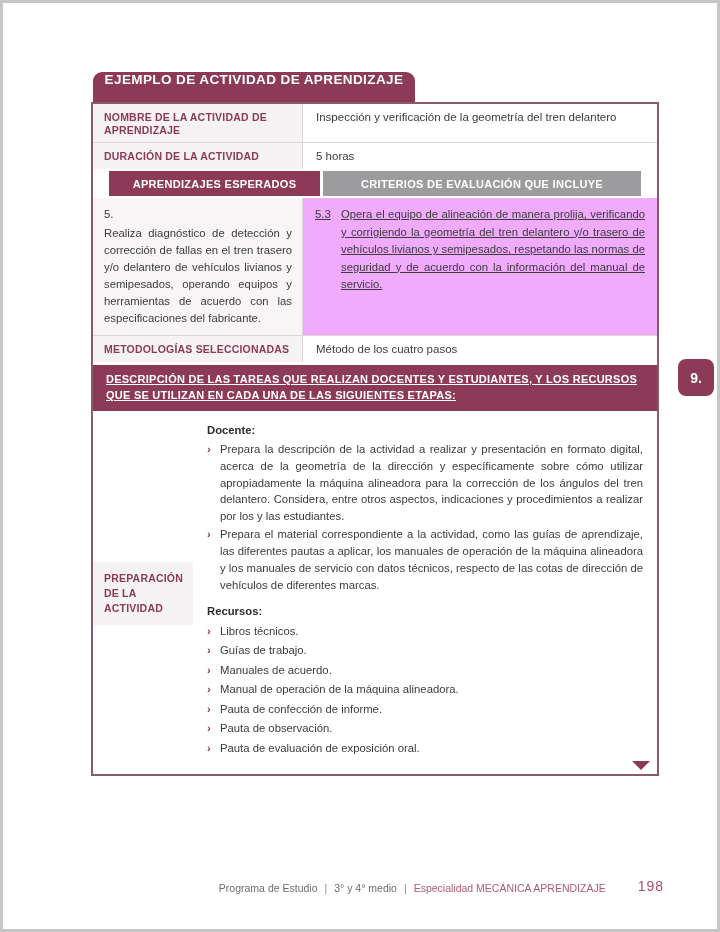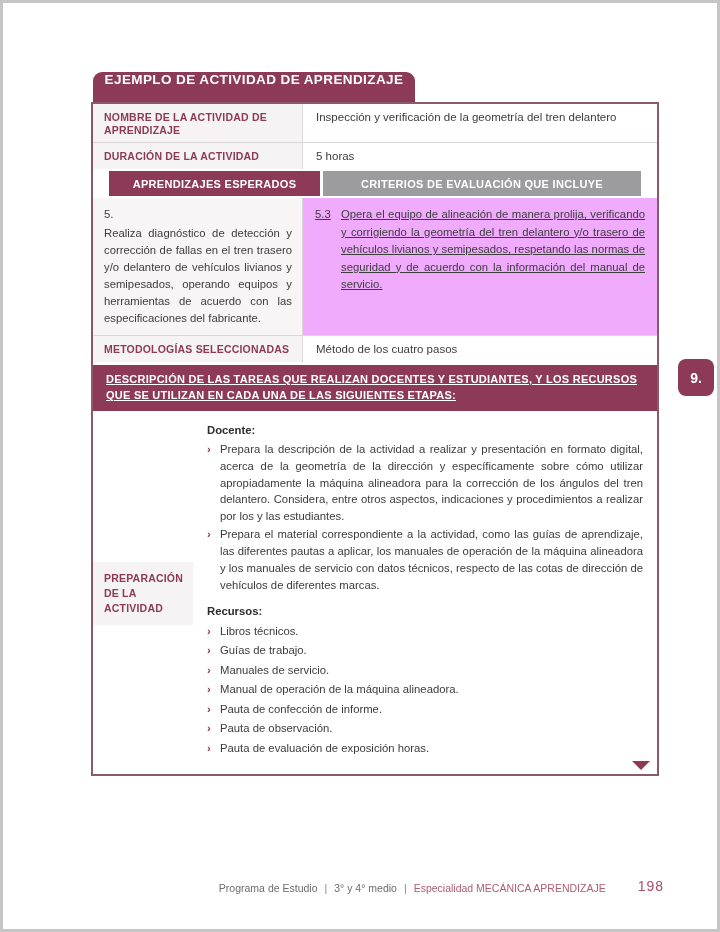--- a/index.html
+++ b/index.html
@@ -172,37 +172,37 @@
           <li class="bullet-item">
             <span class="chev">›</span>
             <span class="btxt" style="text-align:left;">Libros técnicos.</span>
           </li>
           <li class="bullet-item">
             <span class="chev">›</span>
             <span class="btxt" style="text-align:left;">Guías de trabajo.</span>
           </li>
           <li class="bullet-item">
             <span class="chev">›</span>
-            <span class="btxt" style="text-align:left;">Manuales de servicio.</span>
+            <span class="btxt" style="text-align:left;">Manuales de acuerdo.</span>
           </li>
           <li class="bullet-item">
             <span class="chev">›</span>
             <span class="btxt" style="text-align:left;">Manual de operación de la máquina alineadora.</span>
           </li>
           <li class="bullet-item">
             <span class="chev">›</span>
             <span class="btxt" style="text-align:left;">Pauta de confección de informe.</span>
           </li>
           <li class="bullet-item">
             <span class="chev">›</span>
             <span class="btxt" style="text-align:left;">Pauta de observación.</span>
           </li>
           <li class="bullet-item">
             <span class="chev">›</span>
-            <span class="btxt" style="text-align:left;">Pauta de evaluación de exposición horas.</span>
+            <span class="btxt" style="text-align:left;">Pauta de evaluación de exposición oral.</span>
           </li>
         </ul>
       </div>
     </div>
 
     <div class="cont-arrow"></div>
   </div>
 
   <div class="side-tab">
     <span>9.</span>

